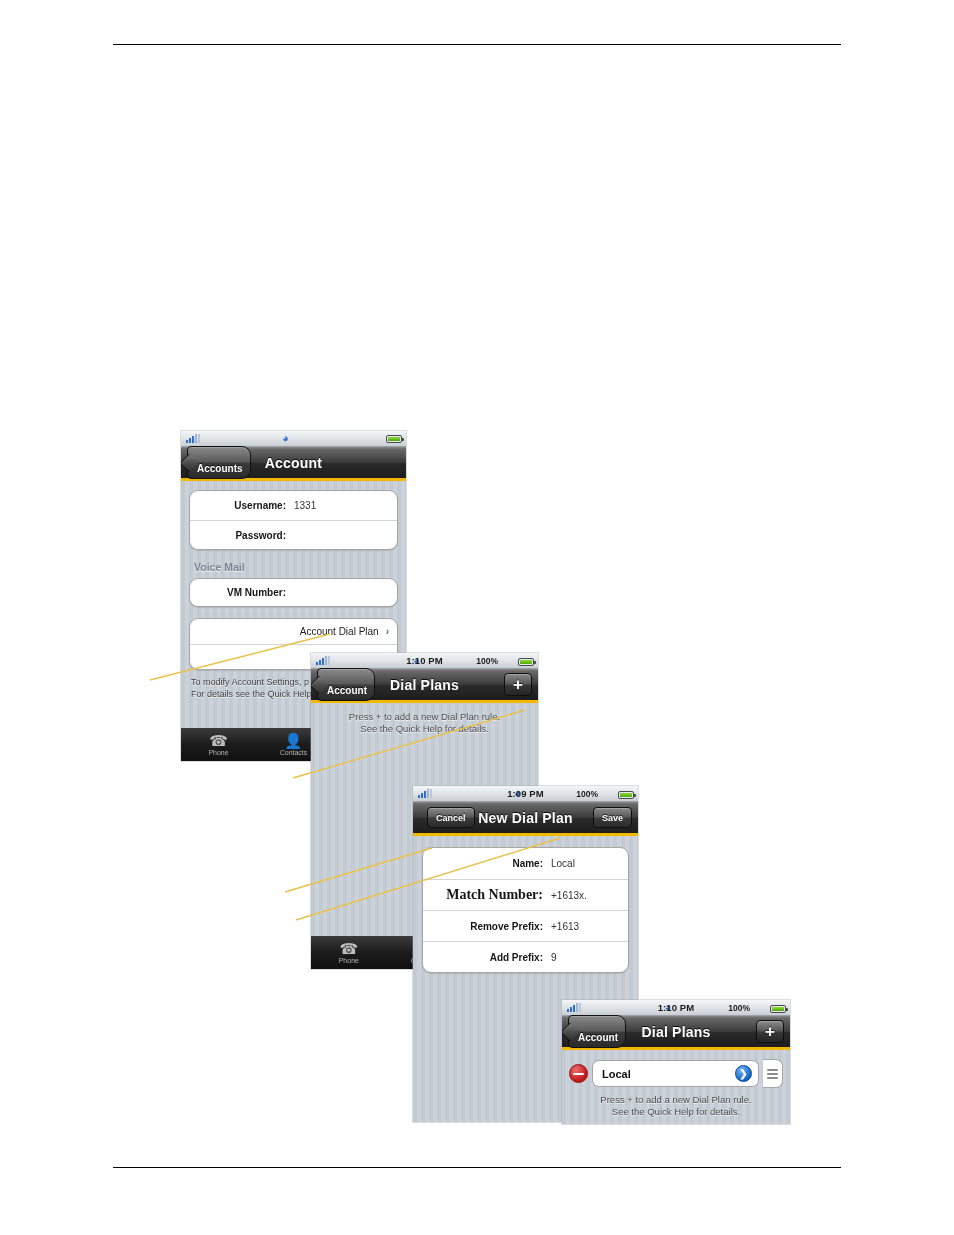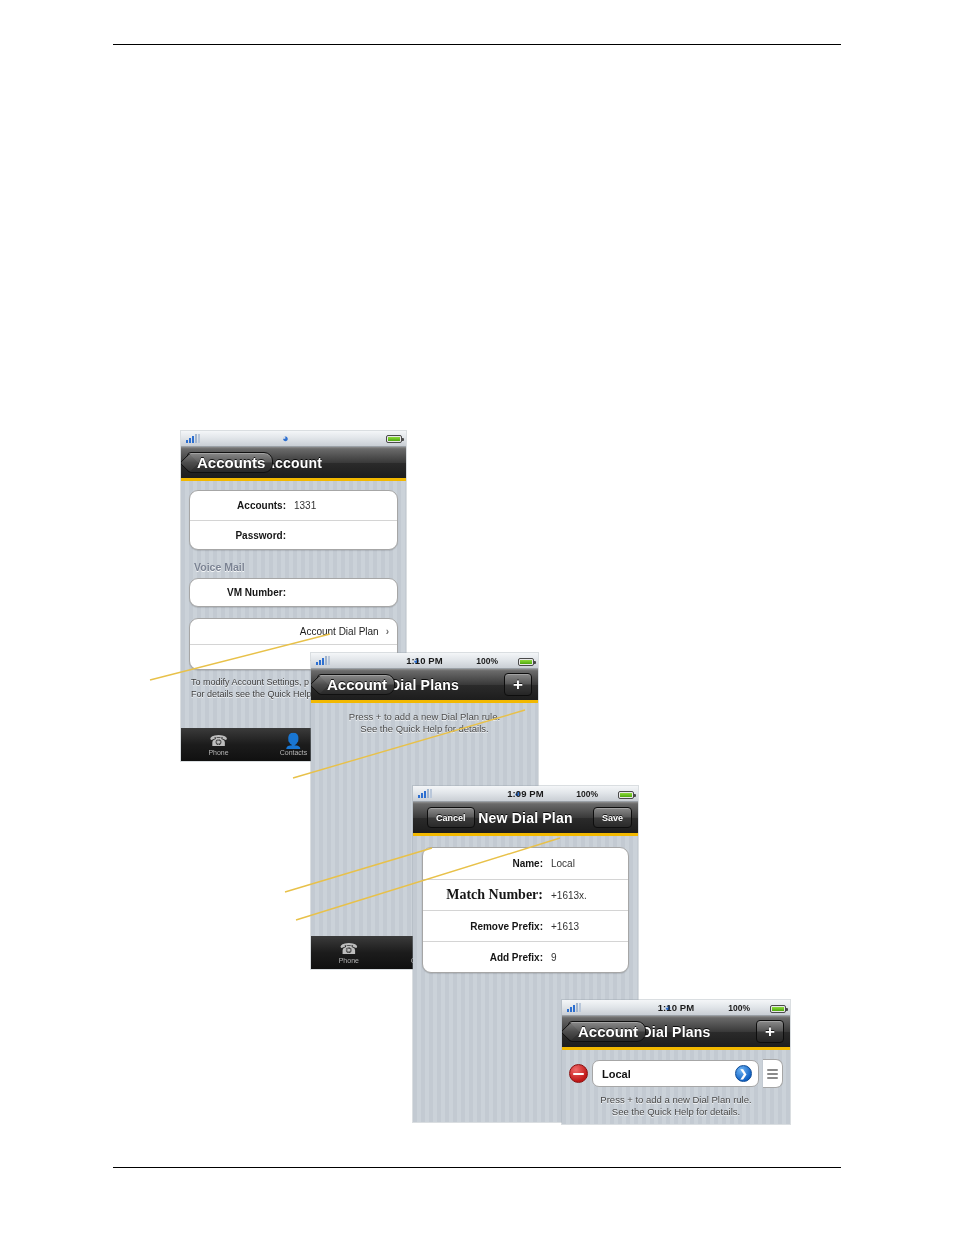--- a/index.html
+++ b/index.html
@@ -131,24 +131,24 @@
     letter-spacing: 0.2px;
     text-shadow: 0 -1px 0 rgba(0,0,0,0.85);
     pointer-events: none;
   }
   .backbtn {
     position: relative;
     margin-left: 6px;
     height: 19px;
     display: flex;
     align-items: center;
-    padding: 0 7px 0 9px;
+    padding: 12px 7px 0 9px;
     color: #fff;
     font-weight: bold;
-    font-size: 15px;
+    font-size: 10px;
     background: linear-gradient(180deg,#8a8a8a 0%, #5a5a5a 48%, #3c3c3c 52%, #2a2a2a 100%);
     border: 1px solid #101010;
     border-radius: 4px 9px 9px 4px;
     text-shadow: 0 -1px 0 rgba(0,0,0,0.8);
     box-shadow: inset 0 1px 0 rgba(255,255,255,0.22);
     z-index: 2;
   }
   .backbtn::before {
     content: "";
     position: absolute;
@@ -365,21 +365,21 @@
   </div>
 
   <div class="navbar">
     <div class="backbtn">Accounts</div>
     <div class="navtitle" style="font-size:14px;">Account</div>
   </div>
 
   <div class="content">
     <div class="group" style="margin:9px 8px 0 8px;">
       <div class="row" style="height:29px;padding:0 8px;">
-        <span class="lbl" style="font-size:10px;width:88px;">Accounts:</span>
+        <span class="lbl" style="font-size:10px;width:88px;">Username:</span>
         <span class="val" style="font-size:10px;margin-left:8px;">1331</span>
       </div>
       <div class="row" style="height:29px;padding:2px 8px;">
         <span class="lbl" style="font-size:10px;width:88px;">Password:</span>
         <span class="val" style="font-size:10px;margin-left:8px;"></span>
       </div>
     </div>
 
     <div class="grouphdr" style="font-size:10.5px;margin:11px 0 5px 13px;">Voice Mail</div>
 

